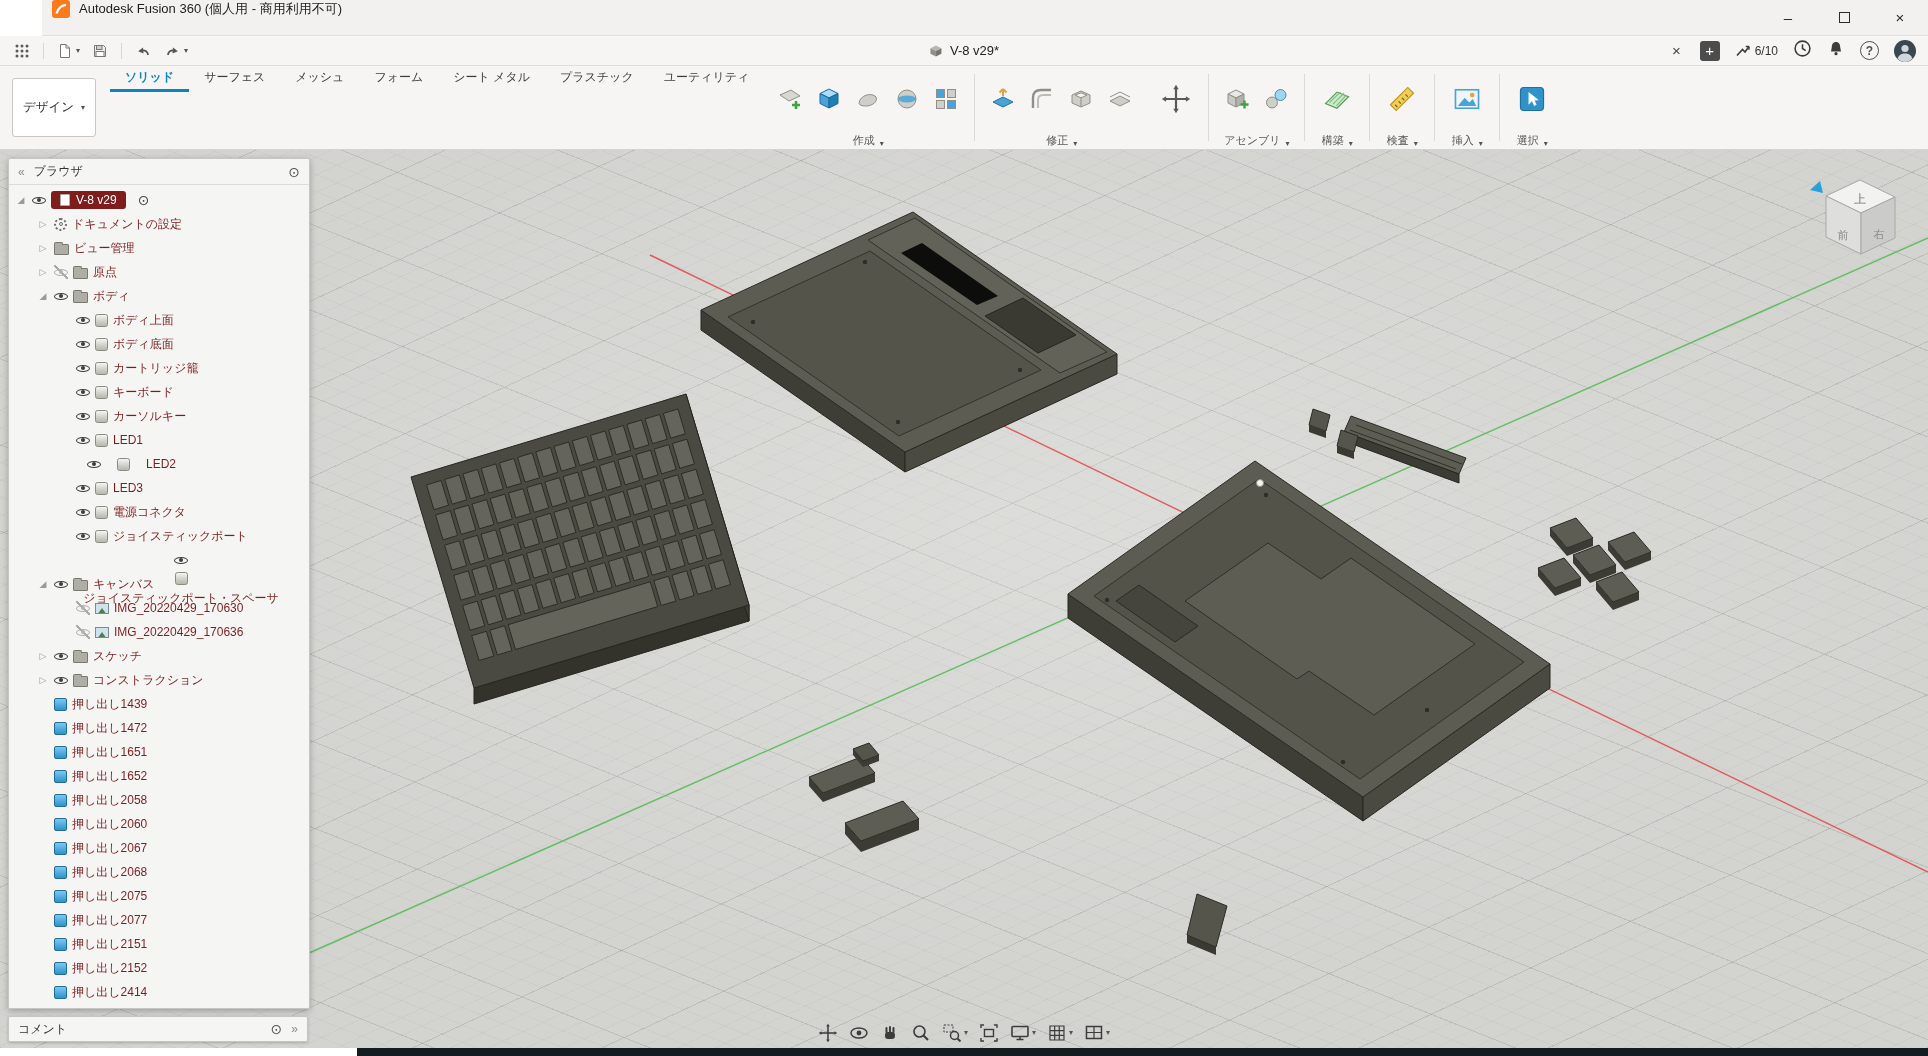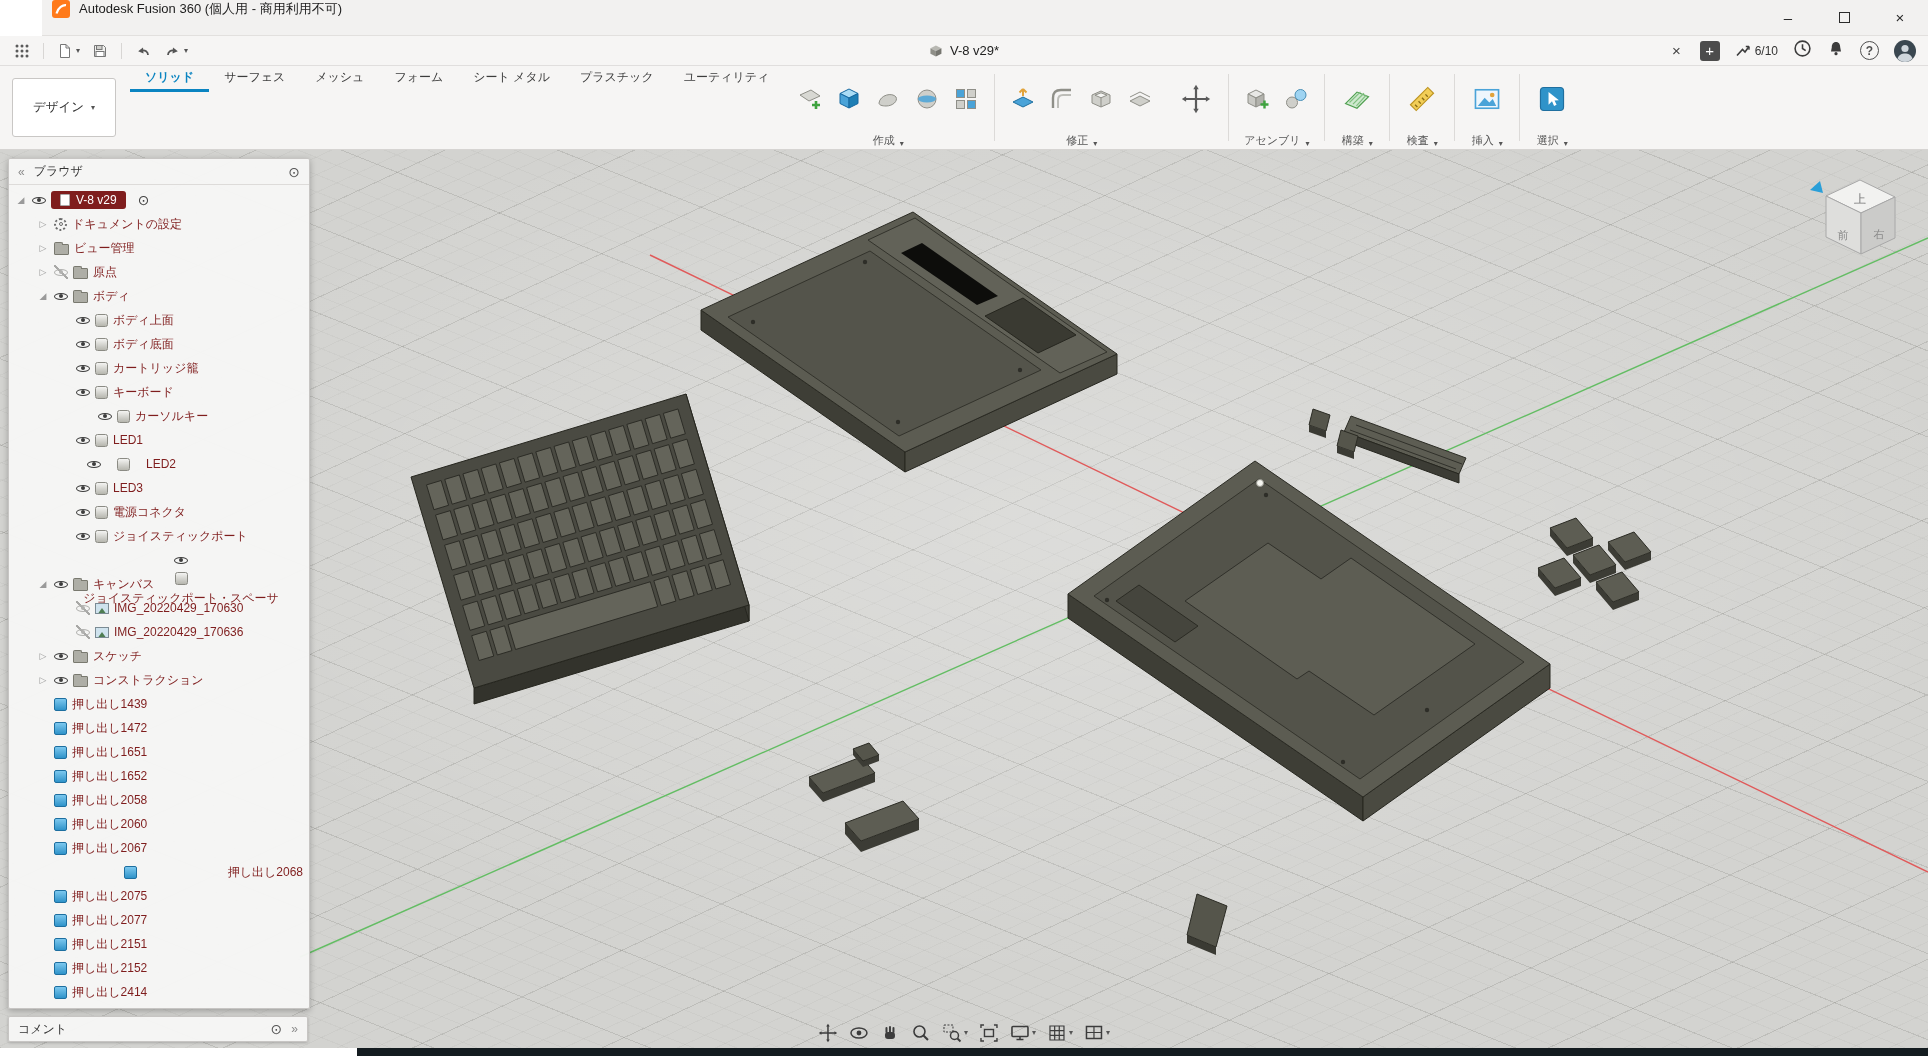--- a/index.html
+++ b/index.html
@@ -33,21 +33,21 @@
   .close-x { font-size:15px; color:#444; padding:0 4px; }
   .add-tile { width:20px; height:20px; background:#4c4c4c; color:#fff; border-radius:3px;
     display:flex; align-items:center; justify-content:center; font-size:15px; }
   .job { display:flex; align-items:center; gap:4px; font-size:12px; color:#333; }
   .help-circle { width:19px; height:19px; border:1.6px solid #4f4f4f; border-radius:50%;
     display:flex; align-items:center; justify-content:center; font-size:12px; color:#4f4f4f; font-weight:bold; }
 
   
   .ribbon { height:84px; background:#f6f5f4; border-bottom:1px solid #d6d4d2;
     display:flex; padding-left:12px; }
-  .ws-btn { margin:12px 14px 12px 0; width:104px; background:#fff; border:1px solid #c9c7c5;
+  .ws-btn { margin:12px 14px 12px 0; width:84px; background:#fff; border:1px solid #c9c7c5;
     border-radius:3px; display:flex; align-items:center; justify-content:center; gap:7px;
     font-size:12.5px; color:#333; flex:none; }
   .ribbon-right { flex:1; display:flex; flex-direction:row; }
   .tabs { display:flex; height:26px; align-items:flex-end; }
   .tab { padding:4px 15px 3px 15px; font-size:12px; color:#3c3c3c; border-bottom:3px solid transparent; }
   .tab.active { color:#0a84c1; border-bottom-color:#0a84c1; font-weight:bold; }
   .tools { flex:1; display:flex; align-items:stretch; }
   .grp { display:flex; flex-direction:column; align-items:center; padding:1px 10px; }
   .grp-icons { flex:1; display:flex; align-items:center; gap:7px; }
   .tool { width:32px; height:32px; display:flex; align-items:center; justify-content:center; border-radius:3px; }
@@ -672,21 +672,21 @@
           <span class="eye"></span>
           <span class="ic ic-body"></span>
           <span class="tree-label">カートリッジ籠</span>
         </div>
         <div class="tree-row" style="padding-left: 50px;">
           <span class="tree-arrow"></span>
           <span class="eye"></span>
           <span class="ic ic-body"></span>
           <span class="tree-label">キーボード</span>
         </div>
-        <div class="tree-row" style="padding-left: 72px;">
+        <div class="tree-row" style="padding-left: 50px;">
           <span class="tree-arrow"></span>
           <span class="eye"></span>
           <span class="ic ic-body"></span>
           <span class="tree-label">カーソルキー</span>
         </div>
         <div class="tree-row" style="padding-left: 50px;">
           <span class="tree-arrow"></span>
           <span class="eye"></span>
           <span class="ic ic-body"></span>
           <span class="tree-label">LED1</span>
@@ -779,21 +779,21 @@
         <div class="tree-row" style="padding-left: 28px;">
           <span class="tree-arrow"></span>
           <span class="ic ic-extrude"></span>
           <span class="tree-label">押し出し2060</span>
         </div>
         <div class="tree-row" style="padding-left: 28px;">
           <span class="tree-arrow"></span>
           <span class="ic ic-extrude"></span>
           <span class="tree-label">押し出し2067</span>
         </div>
-        <div class="tree-row" style="padding-left: 12px; justify-content: space-between;">
+        <div class="tree-row" style="padding-left: 28px;">
           <span class="tree-arrow"></span>
           <span class="ic ic-extrude"></span>
           <span class="tree-label">押し出し2068</span>
         </div>
         <div class="tree-row" style="padding-left: 28px;">
           <span class="tree-arrow"></span>
           <span class="ic ic-extrude"></span>
           <span class="tree-label">押し出し2075</span>
         </div>
         <div class="tree-row" style="padding-left: 28px;">

